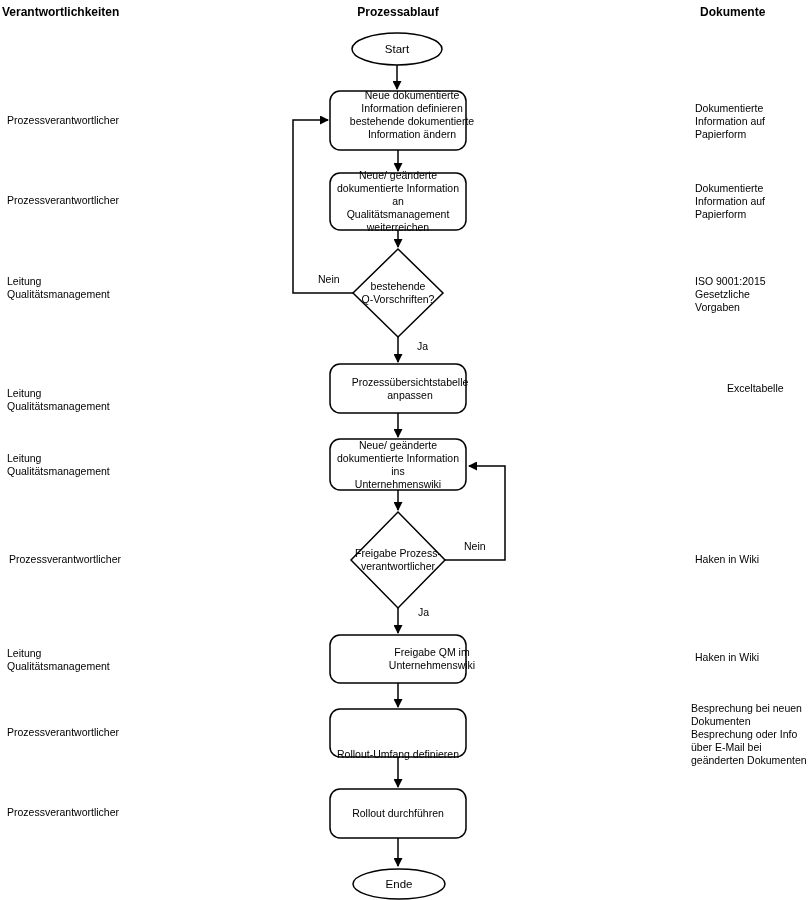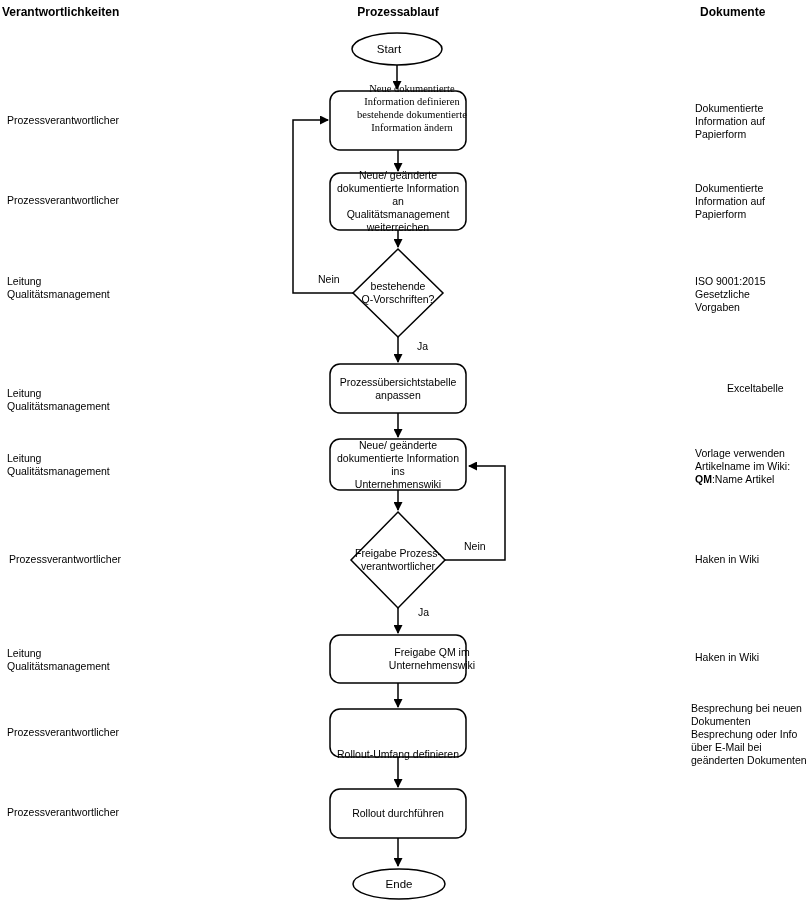--- a/index.html
+++ b/index.html
@@ -72,32 +72,32 @@
     <line class="edge" x1="398" y1="490" x2="398" y2="510" marker-end="url(#arrow)"></line>
     <line class="edge" x1="398" y1="608" x2="398" y2="633" marker-end="url(#arrow)"></line>
     <line class="edge" x1="398" y1="683" x2="398" y2="707" marker-end="url(#arrow)"></line>
     <line class="edge" x1="398" y1="757" x2="398" y2="787" marker-end="url(#arrow)"></line>
     <line class="edge" x1="398" y1="838" x2="398" y2="866" marker-end="url(#arrow)"></line>
 
     <polyline class="edge" points="353,293 293,293 293,120 328,120" marker-end="url(#arrow)"></polyline>
     <polyline class="edge" points="445,560 505,560 505,466 469,466" marker-end="url(#arrow)"></polyline>
   </svg>
 
-  <div class="lbl node-lbl terminal-lbl" style="left:344px;top:34px;width:90px;height:30px;">Start</div>
+  <div class="lbl node-lbl terminal-lbl" style="left:352px;top:34px;width:90px;height:30px;">Start</div>
   <div class="lbl node-lbl terminal-lbl" style="left:353px;top:869px;width:92px;height:30px;">Ende</div>
 
-  <div class="lbl node-lbl" style="left:330px;top:78px;width:164px;height:59px;font-family:Liberation Serif, serif;">Neue dokumentierte
+  <div class="lbl node-lbl" style="left:330px;top:85px;width:164px;height:59px;">Neue dokumentierte
 Information definieren
 bestehende dokumentierte
 Information ändern</div>
   <div class="lbl node-lbl" style="left:330px;top:173px;width:136px;height:57px;">Neue/ geänderte
 dokumentierte Information an
 Qualitätsmanagement
 weiterreichen</div>
-  <div class="lbl node-lbl" style="left:330px;top:364px;width:136px;height:49px;">Prozessübersichtstabelle
+  <div class="lbl node-lbl" style="left:330px;top:364px;width:136px;height:49px;padding-left:12px;">Prozessübersichtstabelle
 anpassen</div>
   <div class="lbl node-lbl" style="left:330px;top:439px;width:136px;height:51px;">Neue/ geänderte
 dokumentierte Information ins
 Unternehmenswiki</div>
   <div class="lbl node-lbl" style="left:330px;top:635px;width:136px;height:48px;padding-left:34px;">Freigabe QM im
 Unternehmenswiki</div>
   <div class="lbl node-lbl" style="left:330px;top:730px;width:136px;height:48px;">Rollout-Umfang definieren</div>
   <div class="lbl node-lbl" style="left:330px;top:789px;width:136px;height:49px;">Rollout durchführen</div>
 
   <div class="lbl node-lbl" style="left:348px;top:277px;width:100px;height:32px;">bestehende
@@ -127,23 +127,20 @@
   <div class="lbl doc-lbl" style="left:695px;top:102px;">Dokumentierte
 Information auf
 Papierform</div>
   <div class="lbl doc-lbl" style="left:695px;top:182px;">Dokumentierte
 Information auf
 Papierform</div>
   <div class="lbl doc-lbl" style="left:695px;top:275px;">ISO 9001:2015
 Gesetzliche
 Vorgaben</div>
   <div class="lbl doc-lbl" style="left:695px;top:382px;padding-left:32px;">Exceltabelle</div>
-  <div class="lbl doc-lbl" style="left:695px;top:447px;"><span>Vorlage verwenden
-Artikelname im Wiki:
-</span><b>QM</b><span>:Name Artikel</span></div>
   <div class="lbl doc-lbl" style="left:695px;top:553px;">Haken in Wiki</div>
   <div class="lbl doc-lbl" style="left:695px;top:651px;">Haken in Wiki</div>
   <div class="lbl doc-lbl" style="left:691px;top:702px;">Besprechung bei neuen
 Dokumenten
 Besprechung oder Info
 über E-Mail bei
 geänderten Dokumenten</div>
 
 </div>
 

